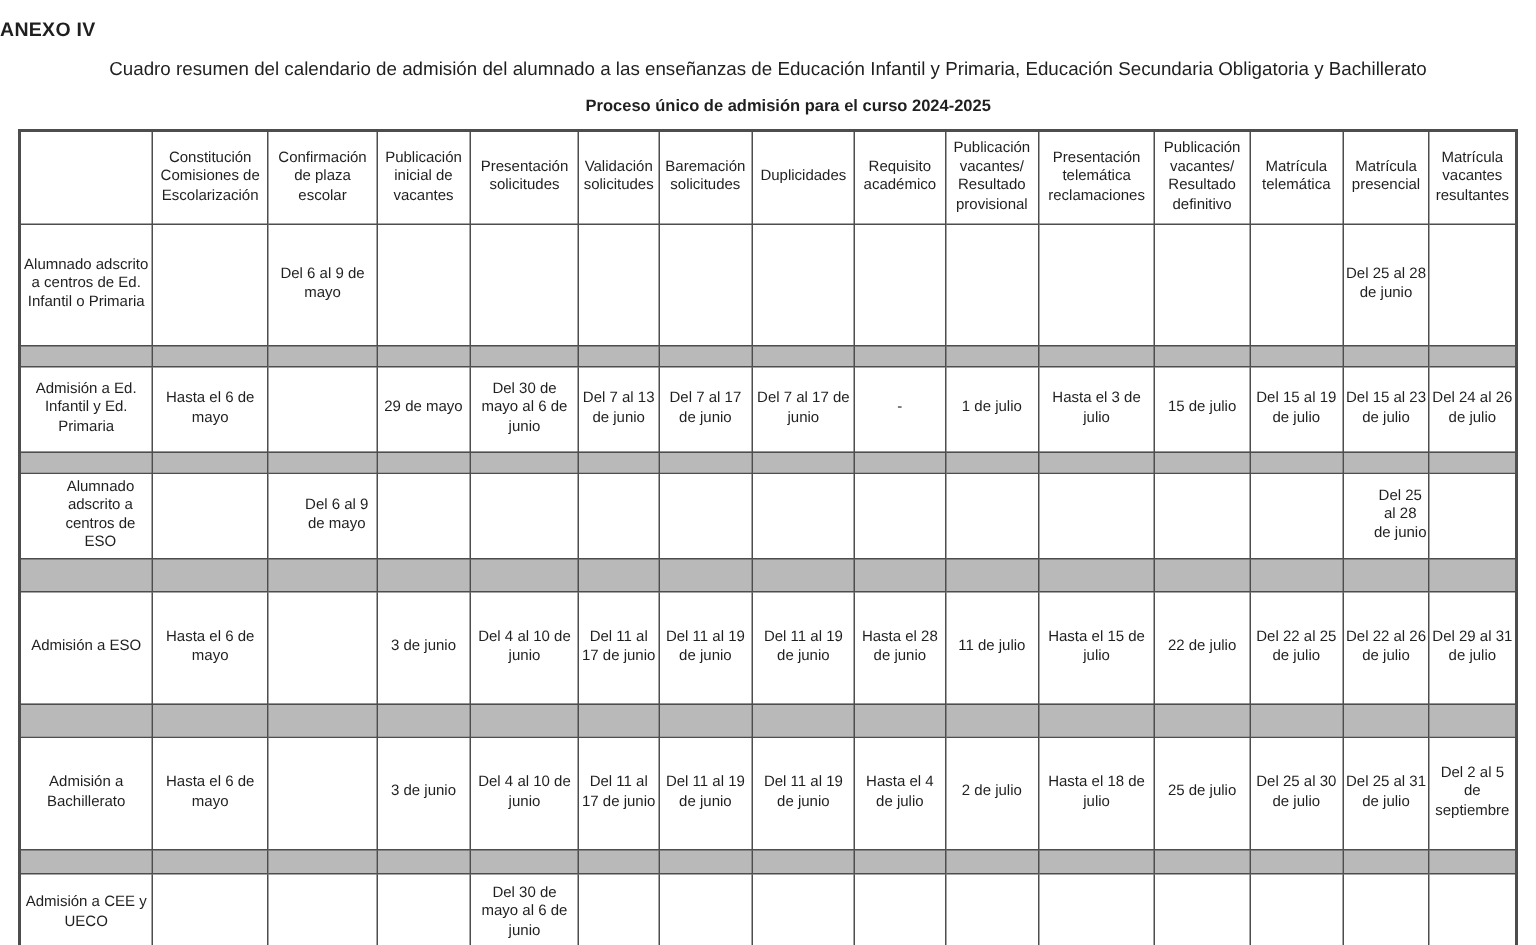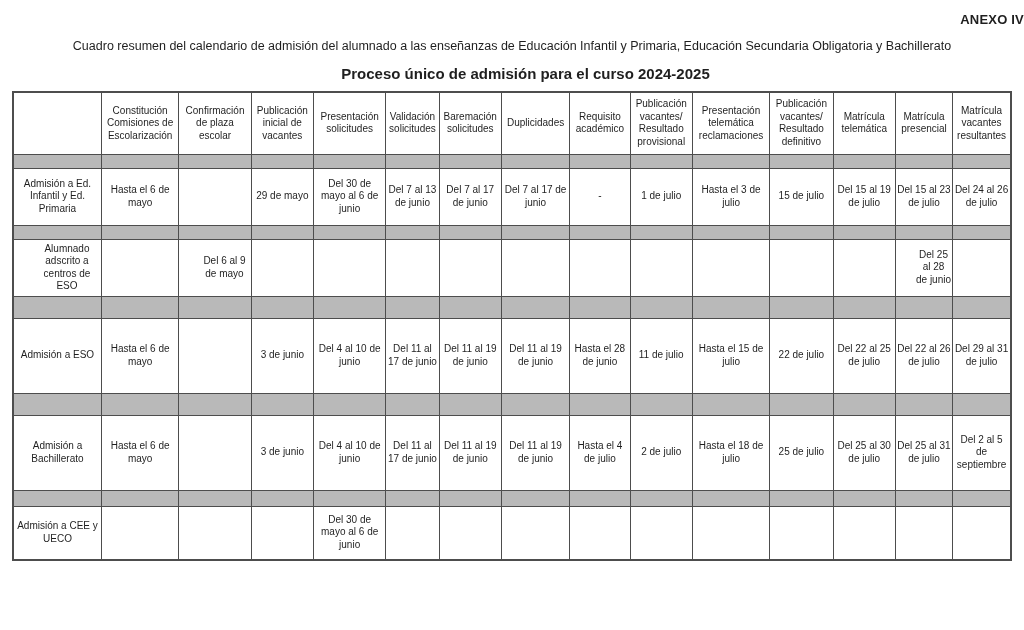--- a/index.html
+++ b/index.html
@@ -13,35 +13,35 @@
     -webkit-font-smoothing: antialiased;
   }
   .page {
     width: 1024px;
     height: 630px;
     box-sizing: border-box;
     padding-top: 12px;
     overflow: hidden;
   }
   .doc-title {
-    text-align: right;
+    text-align: left;
     font-size: 13px;
     font-weight: bold;
     margin: 0 0 12px 0;
     letter-spacing: 0.2px;
   }
   .doc-subtitle {
     text-align: center;
     font-size: 12.5px;
     font-weight: normal;
     margin: 0 0 12px 0;
   }
   .doc-processline {
     text-align: center;
-    font-size: 15px;
+    font-size: 11px;
     font-weight: bold;
     margin: 0 0 9px 0;
     padding-left: 27px;
   }
   table.calendar {
     width: 1000px;
     margin: 0 auto;
     border-collapse: collapse;
     table-layout: fixed;
     border: 2px solid #4d4d4d;
@@ -109,20 +109,37 @@
           <th>Requisito académico</th>
           <th>Publicación vacantes/ Resultado provisional</th>
           <th>Presentación telemática reclamaciones</th>
           <th>Publicación vacantes/ Resultado definitivo</th>
           <th>Matrícula telemática</th>
           <th>Matrícula presencial</th>
           <th>Matrícula vacantes resultantes</th>
         </tr>
     </thead>
     <tbody>
+        <tr class="data-row dr0">
+          <td>Alumnado adscrito a centros de Ed. Infantil o Primaria</td>
+          <td></td>
+          <td>Del 6 al 9 de mayo</td>
+          <td></td>
+          <td></td>
+          <td></td>
+          <td></td>
+          <td></td>
+          <td></td>
+          <td></td>
+          <td></td>
+          <td></td>
+          <td></td>
+          <td>Del 25 al 28 de junio</td>
+          <td></td>
+        </tr>
         <tr class="sep sep0">
           <td></td>
           <td></td>
           <td></td>
           <td></td>
           <td></td>
           <td></td>
           <td></td>
           <td></td>
           <td></td>

